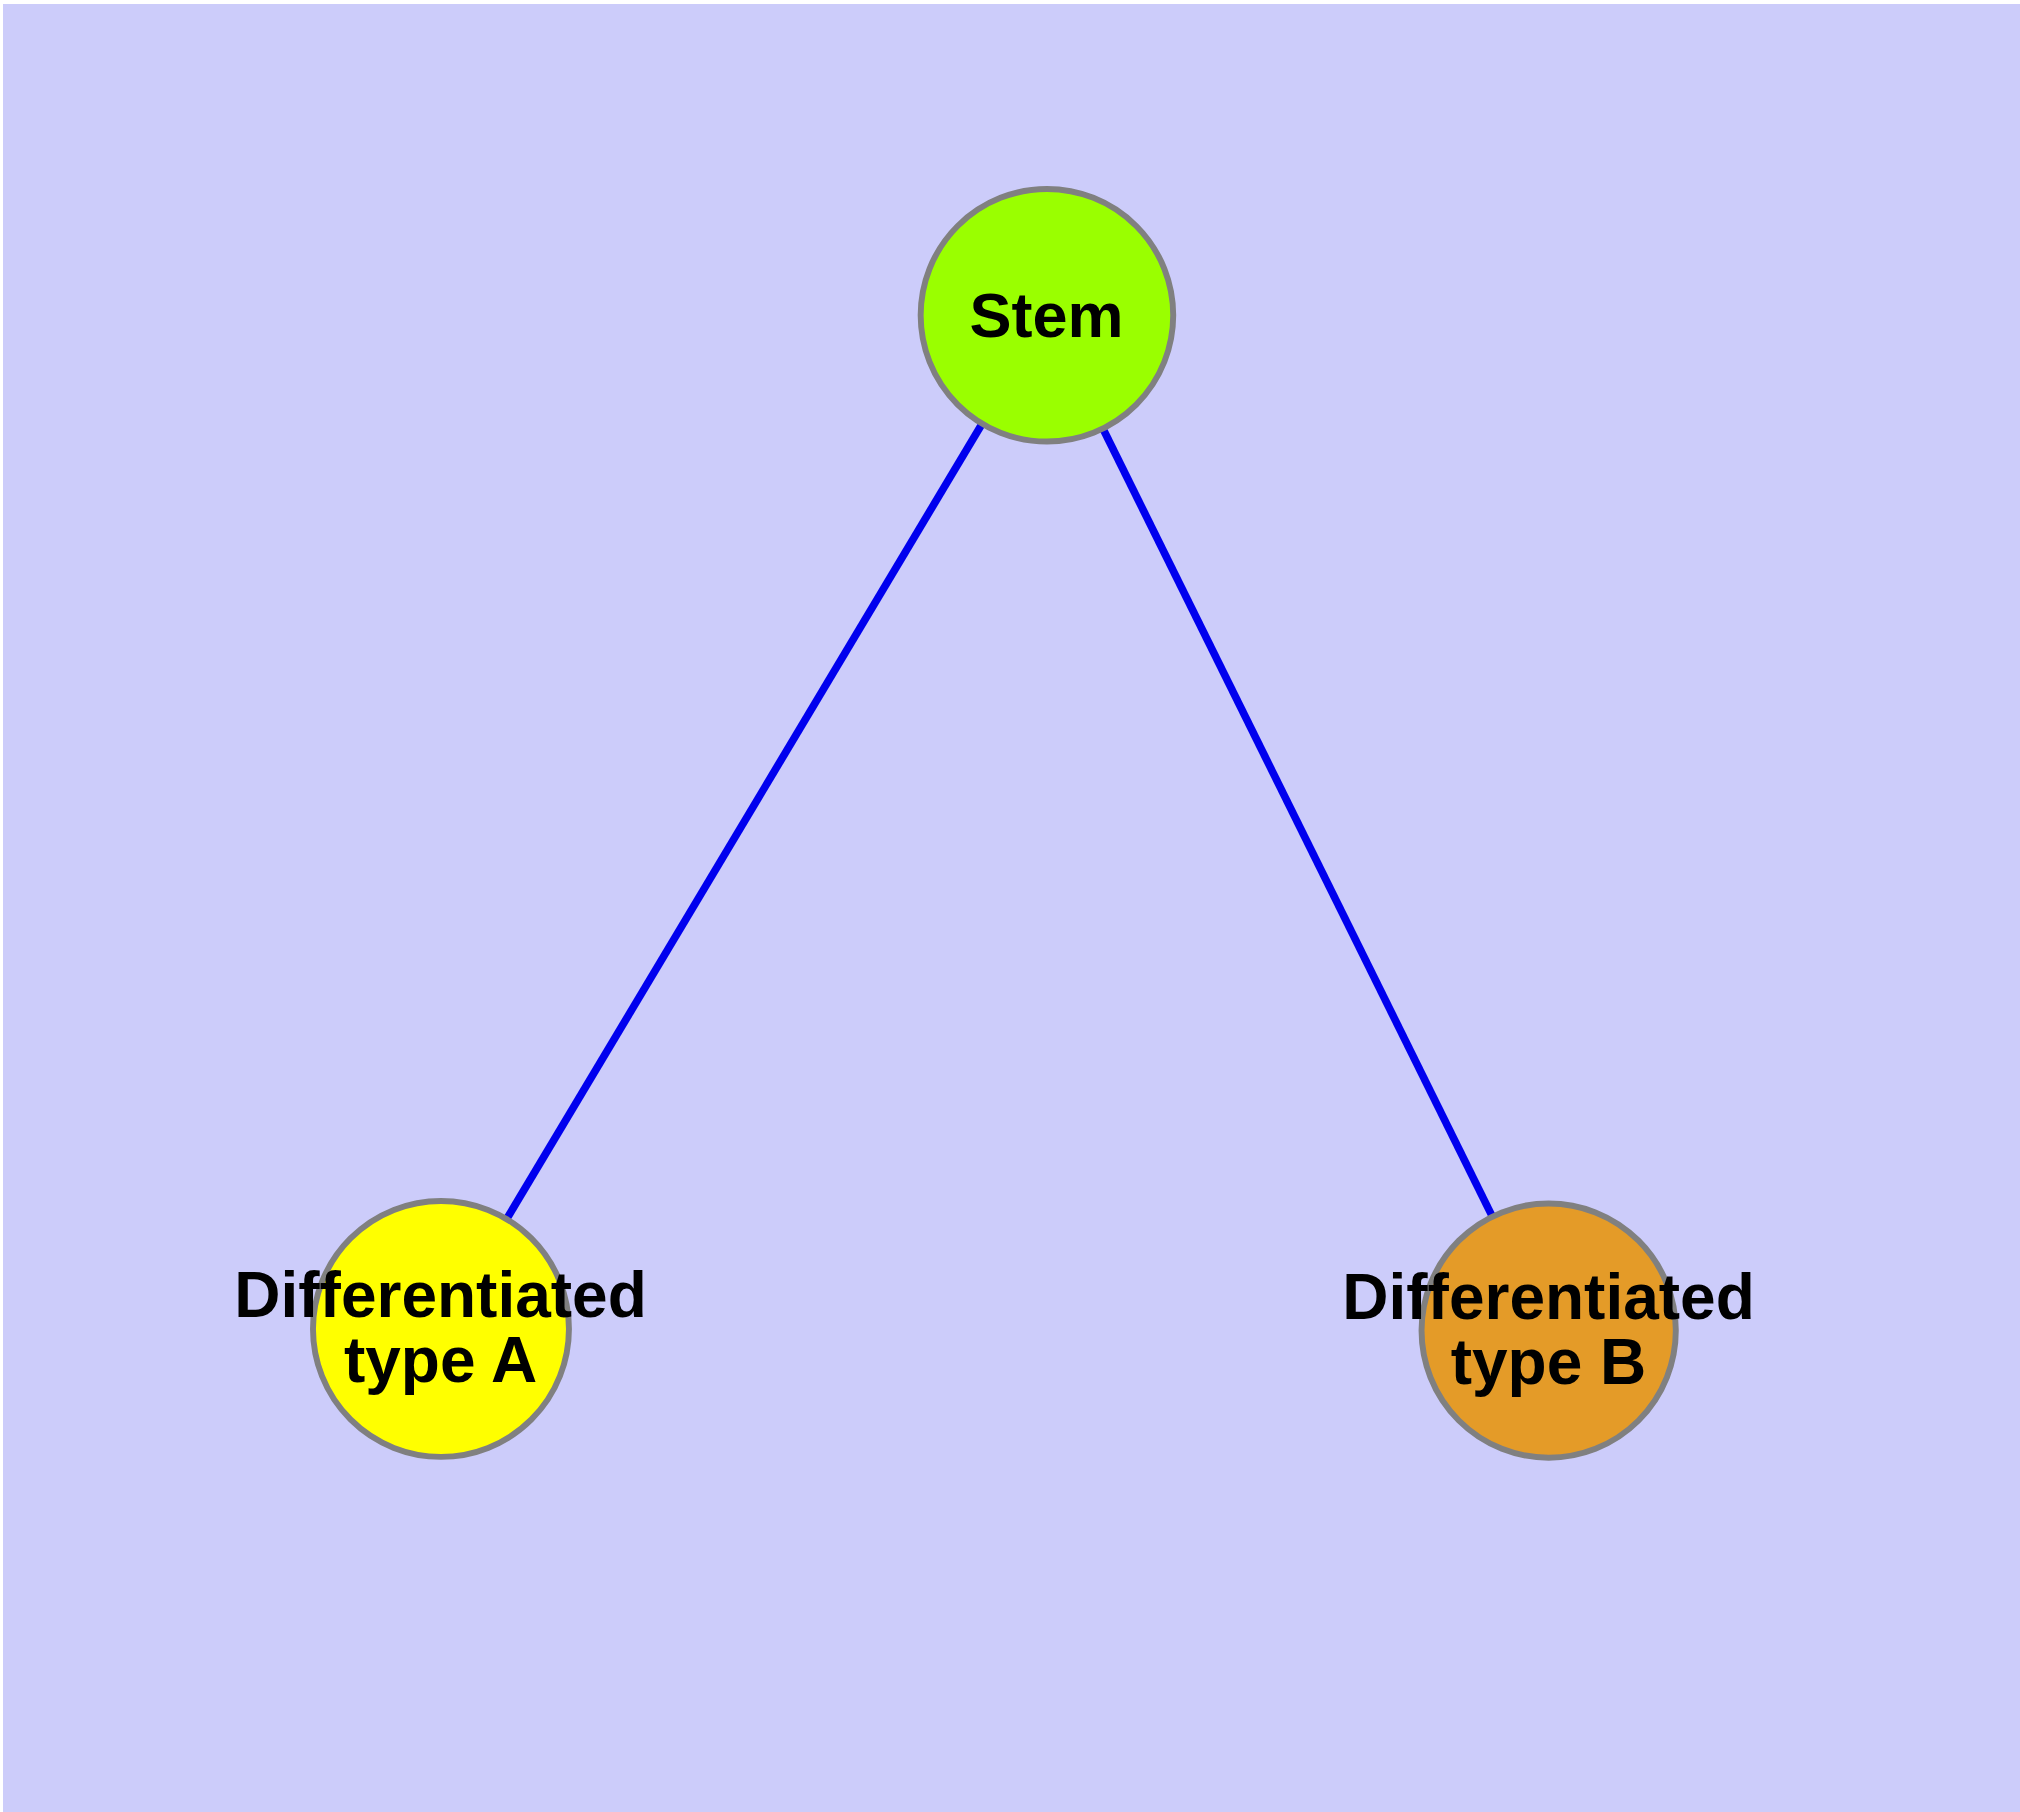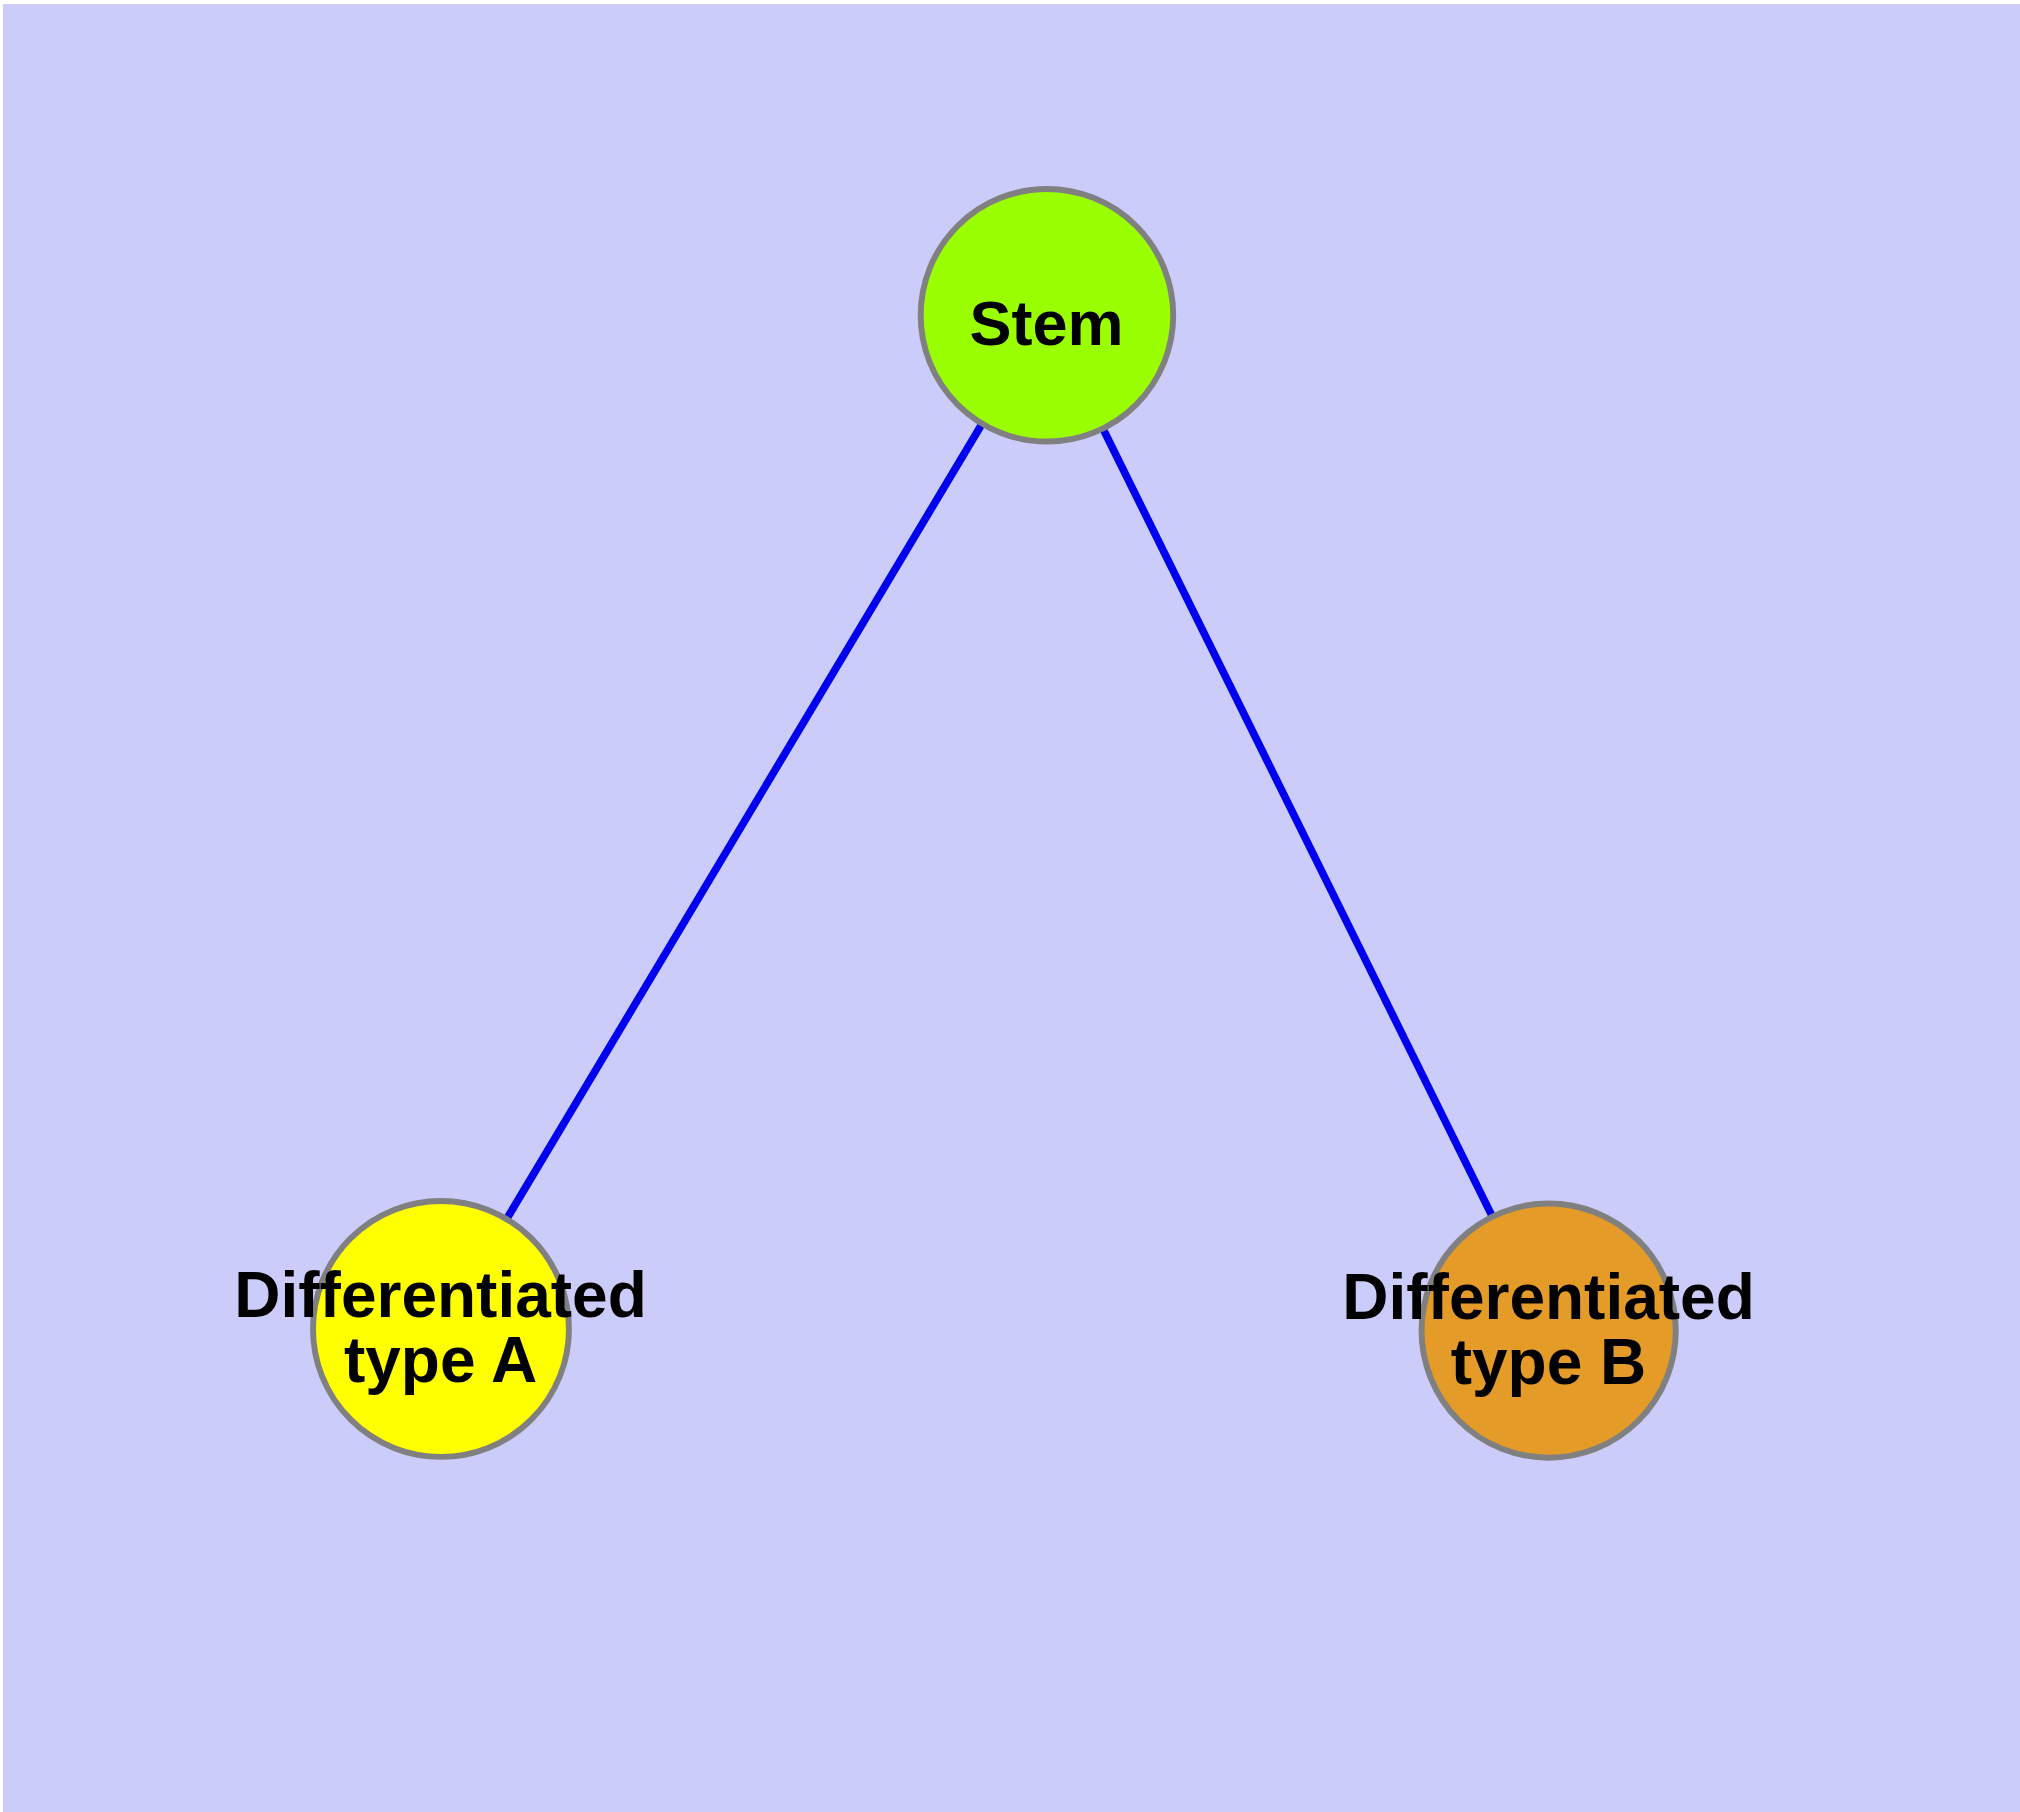--- a/index.html
+++ b/index.html
@@ -38,21 +38,20 @@
     line-height: 1.02;
     white-space: pre;
     pointer-events: none;
     font-family: "Liberation Sans", "DejaVu Sans", sans-serif;
   }
   #label-stem {
     font-size: 63px;
     left: 792px;
     top: 270px;
     width: 509px;
-    margin-top: 8px;
   }
   #label-diff-a {
     font-size: 64px;
     left: 186px;
     top: 1242px;
     width: 509px;
   }
   #label-diff-b {
     font-size: 64px;
     left: 1294px;

